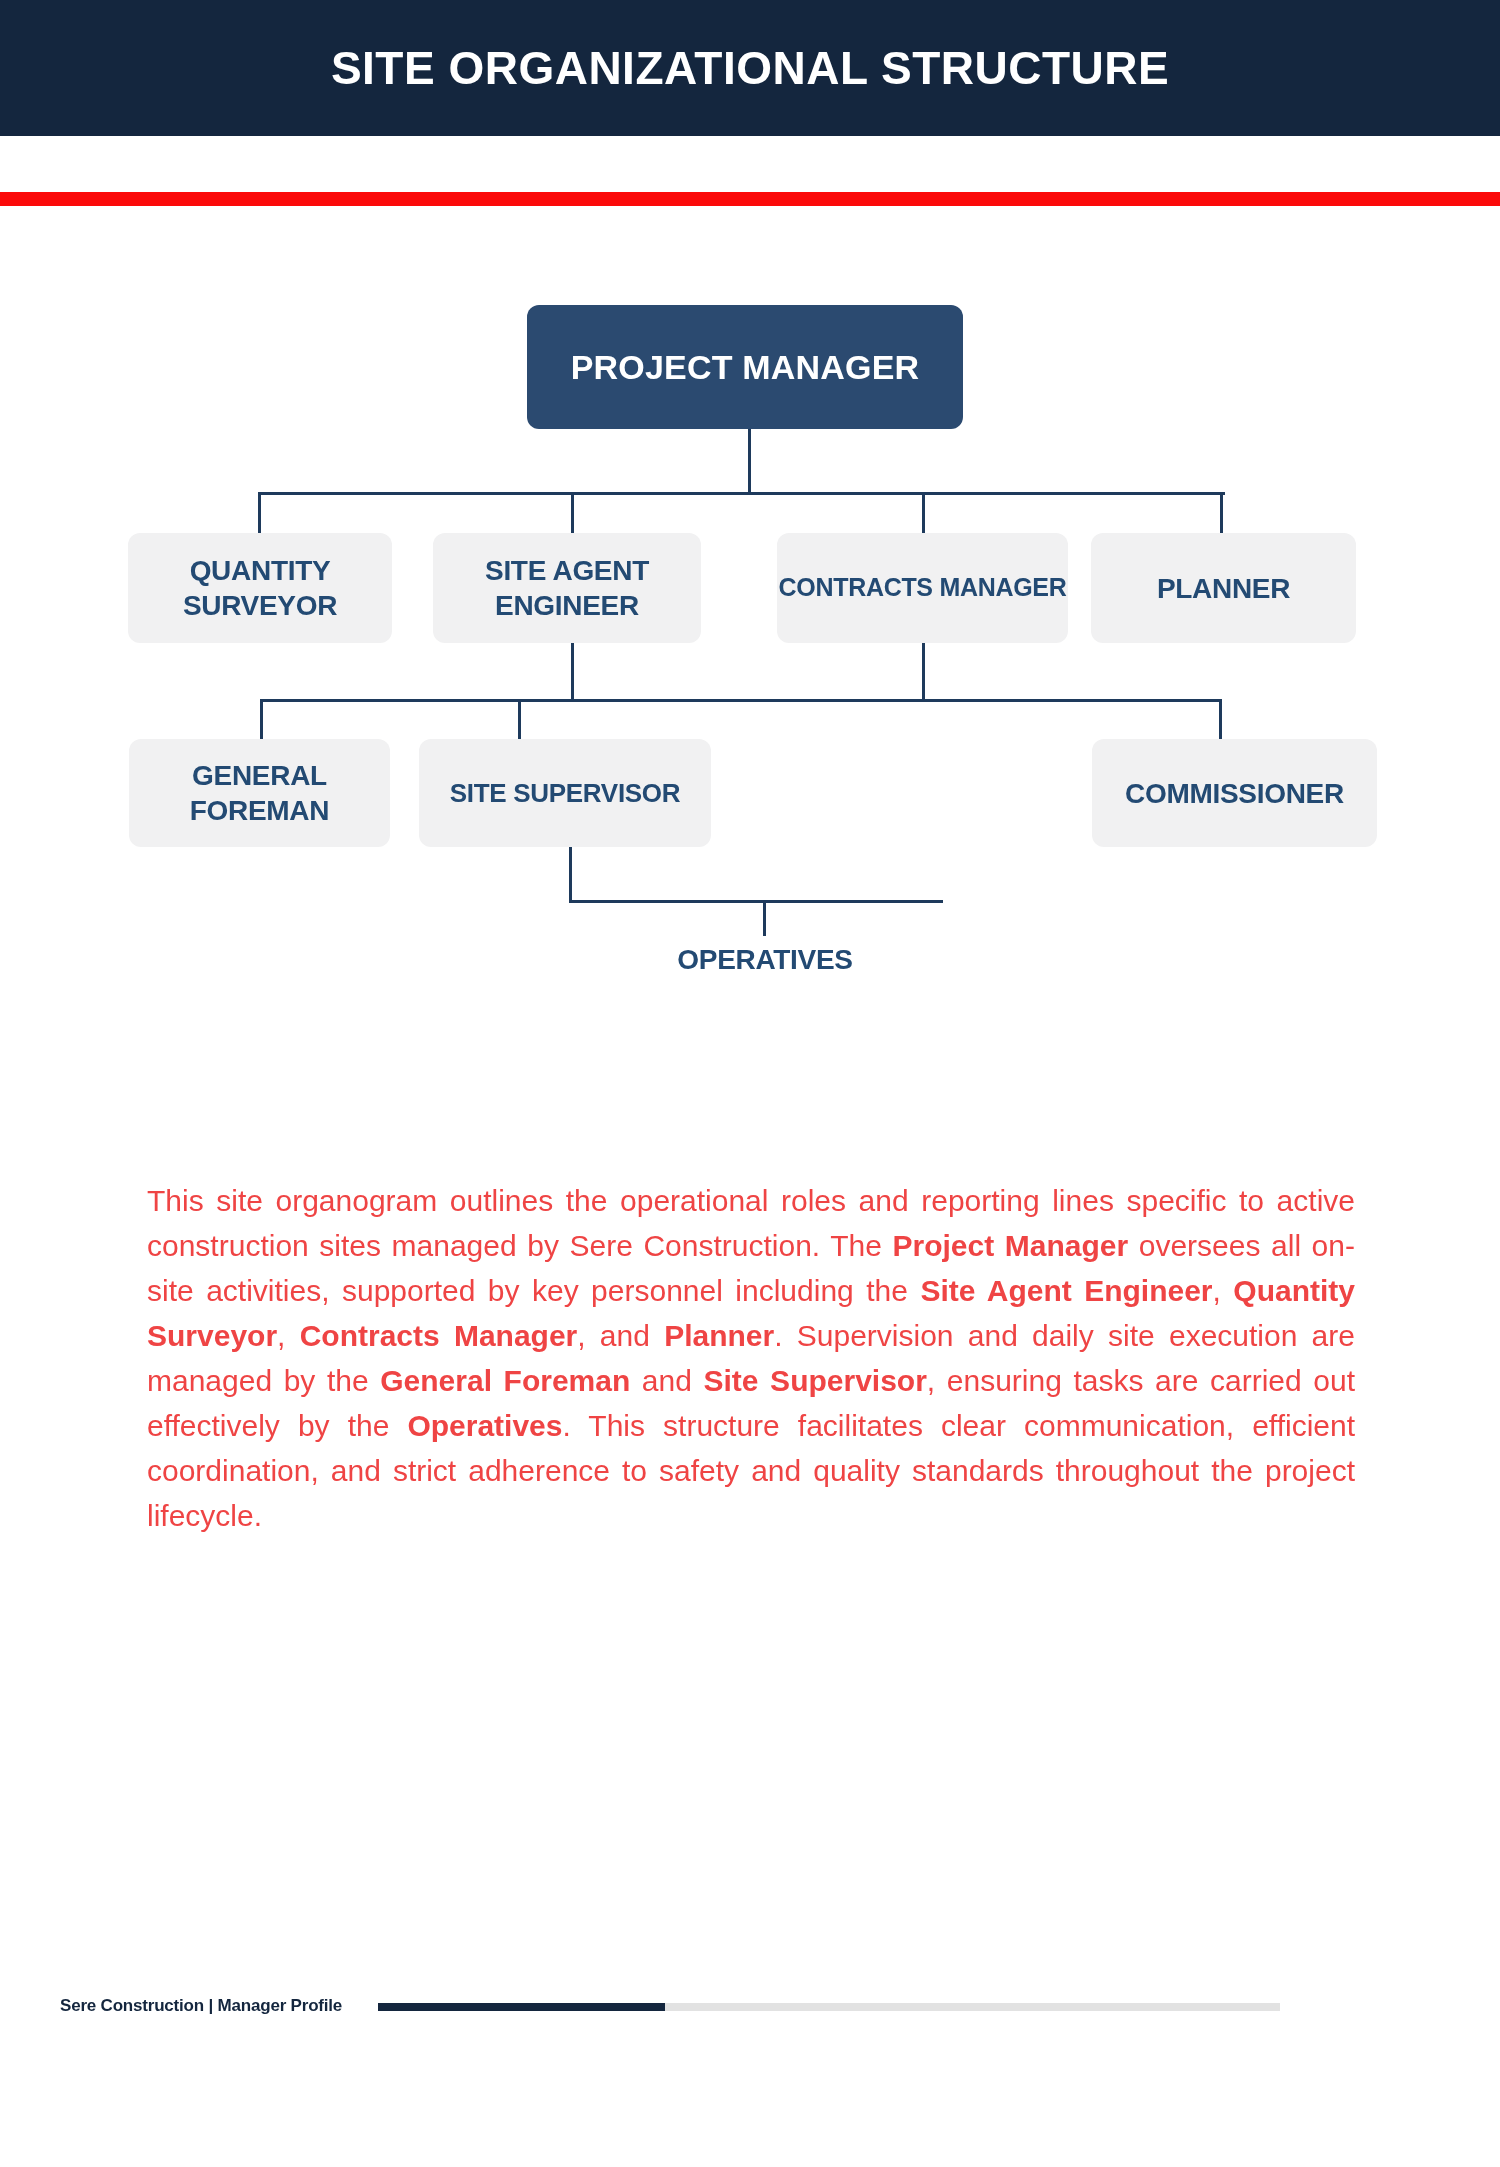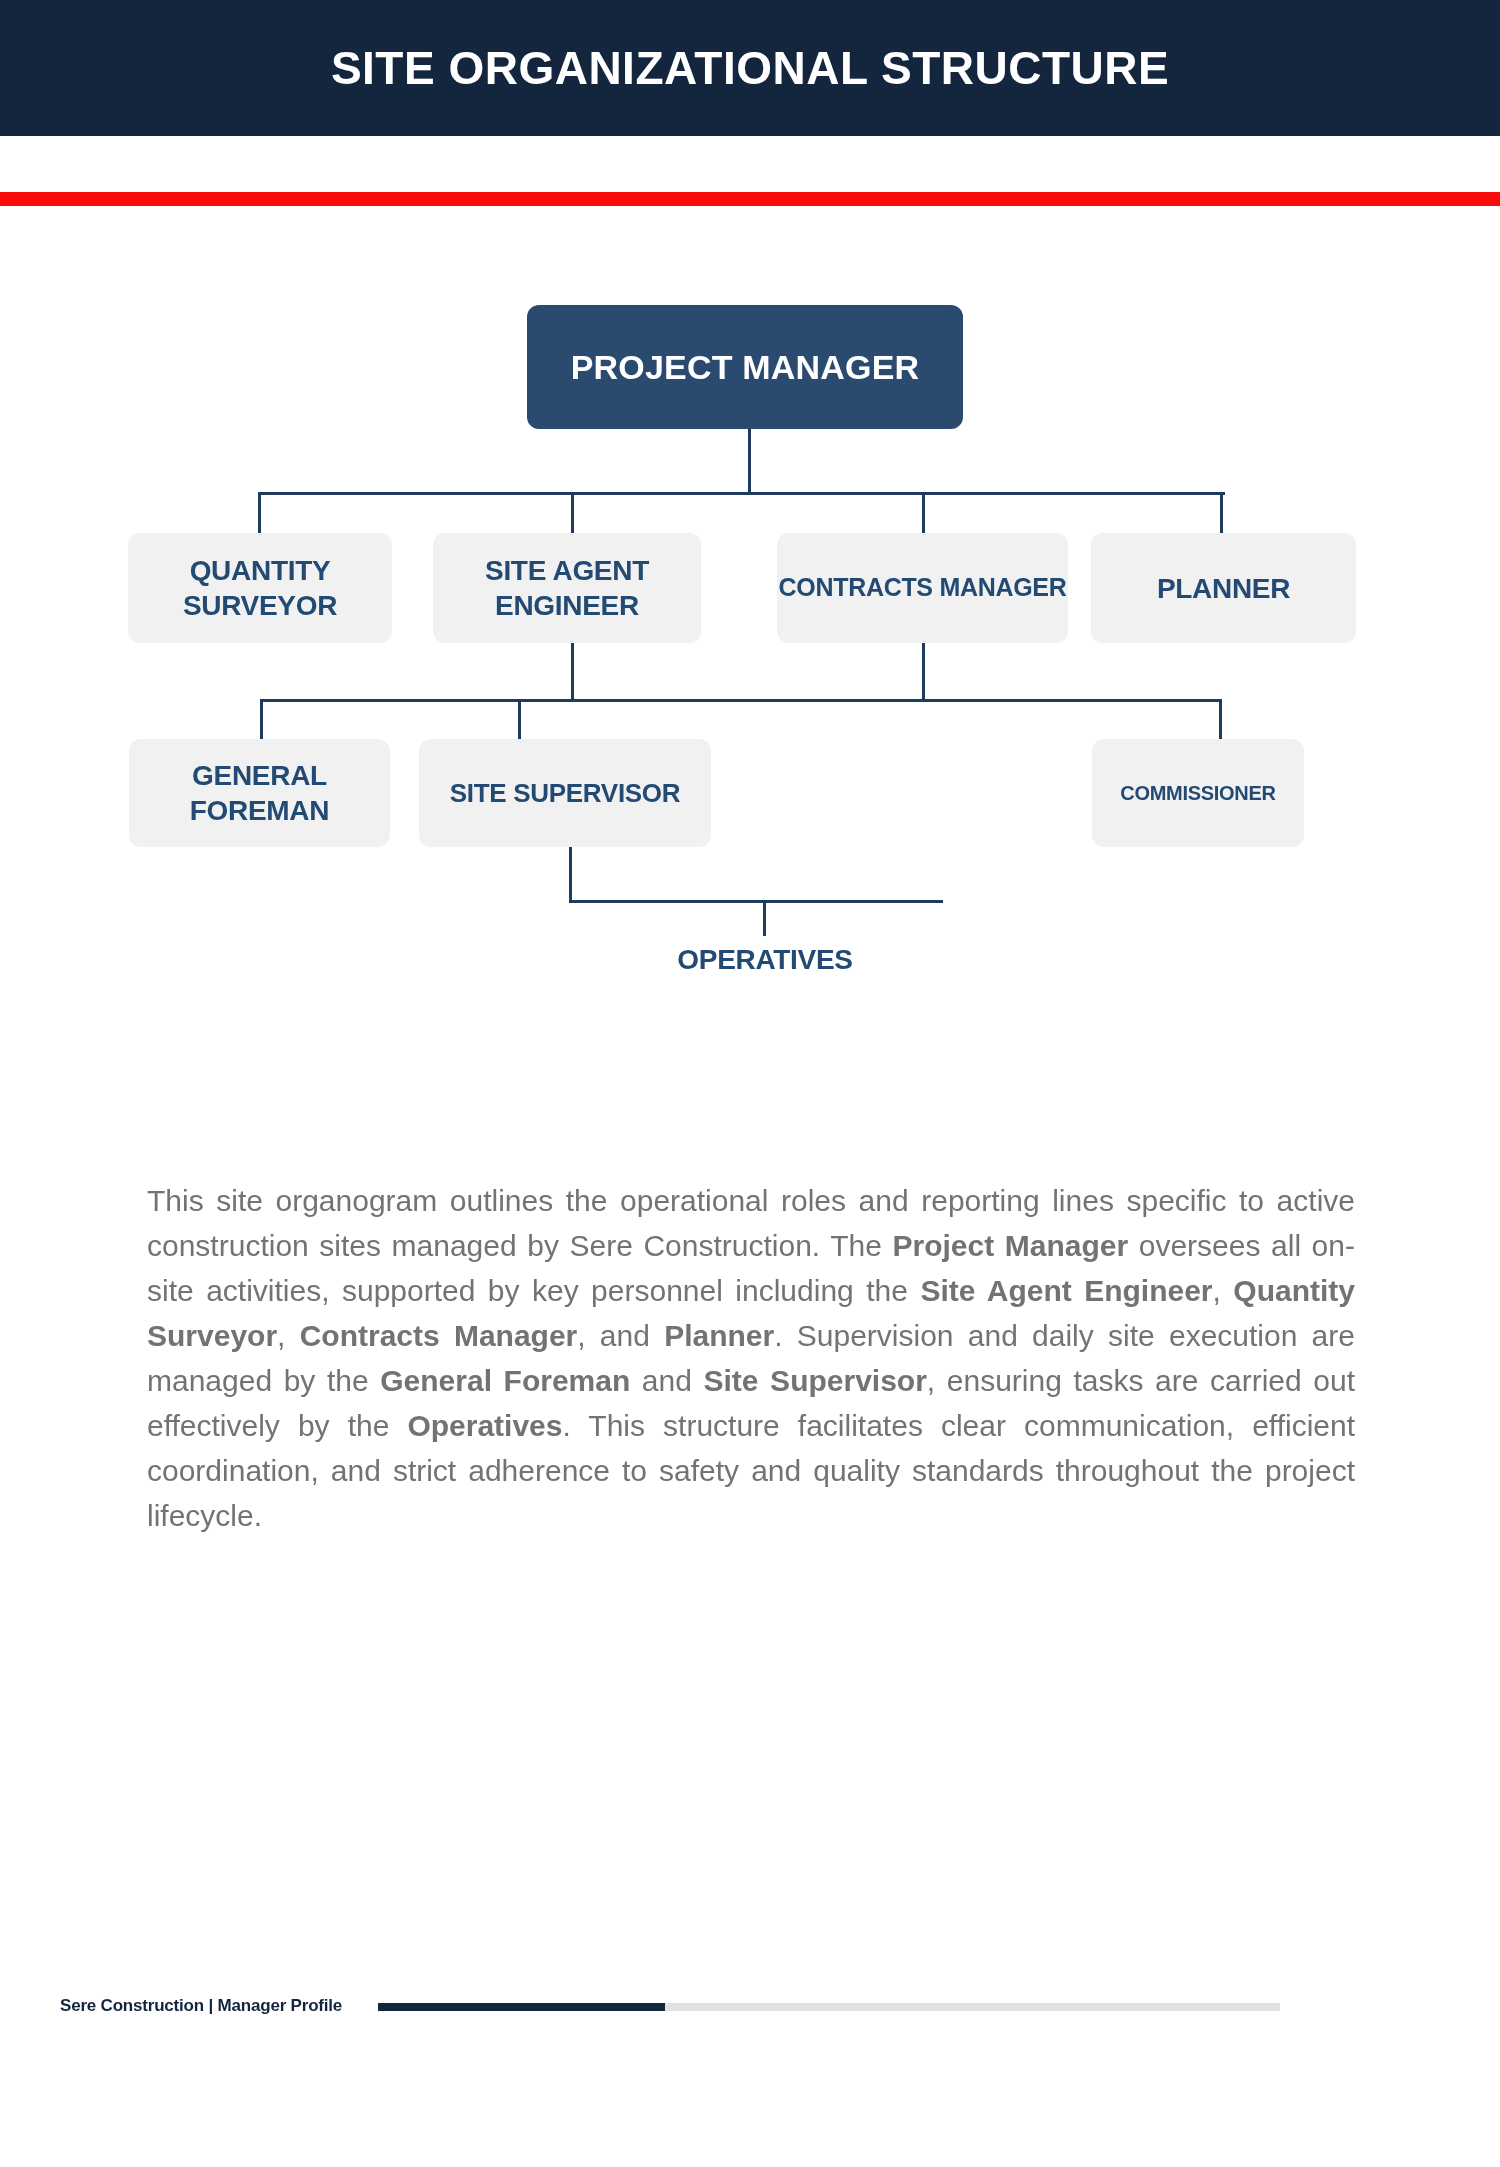--- a/index.html
+++ b/index.html
@@ -28,21 +28,21 @@
         text-align:center;font-weight:bold;color:var(--label);border-radius:12px;
         background:var(--box-gray);letter-spacing:-0.3px;line-height:1.25;}
   .node-pm{left:527px;top:99px;width:436px;height:124px;background:var(--box-navy);
            color:#ffffff;font-size:34px;letter-spacing:0.2px;}
   .node-qs{left:128px;top:327px;width:264px;height:110px;font-size:28px;}
   .node-sae{left:433px;top:327px;width:268px;height:110px;font-size:28px;}
   .node-cm{left:777px;top:327px;width:291px;height:110px;font-size:25px;}
   .node-pl{left:1091px;top:327px;width:265px;height:110px;font-size:28px;}
   .node-gf{left:129px;top:533px;width:261px;height:108px;font-size:28px;padding:0 40px;}
   .node-ss{left:419px;top:533px;width:292px;height:108px;font-size:26px;}
-  .node-comm{left:1092px;top:533px;width:212px;height:108px;font-size:20px;}
+  .node-comm{left:1092px;top:533px;width:285px;height:108px;font-size:28px;}
   .op-label{position:absolute;left:640px;top:738px;width:250px;text-align:center;
             font-weight:bold;color:var(--label);font-size:28px;letter-spacing:-0.3px;}
 
   .cl{position:absolute;background:var(--line);}
   
   .l-pm-v   {left:748px;top:223px;width:3px;height:65px;}
   .l-h1     {left:258px;top:286px;width:967px;height:3px;}
   .l-d-qs   {left:258px;top:286px;width:3px;height:41px;}
   .l-d-sae  {left:571px;top:286px;width:3px;height:41px;}
   .l-d-cm   {left:922px;top:286px;width:3px;height:41px;}
@@ -56,21 +56,21 @@
   .l-d-comm {left:1219px;top:493px;width:3px;height:40px;}
   
   .l-ss-v   {left:569px;top:641px;width:3px;height:55px;}
   .l-h3     {left:569px;top:694px;width:374px;height:3px;}
   .l-d-op   {left:763px;top:694px;width:3px;height:36px;}
 
   
   .section-heading{position:absolute;left:0;top:1082px;width:1500px;text-align:center;
                    color:var(--heading);font-weight:bold;font-size:37px;letter-spacing:-0.5px;}
   .body-text{position:absolute;left:147px;top:1178px;width:1208px;
-             font-size:30px;line-height:45px;color:#737373;text-align:justify;}
+             font-size:30px;line-height:45px;color:#ef4444;text-align:justify;}
   .body-text b{font-weight:bold;}
 
   
   .footer-text{position:absolute;left:60px;top:1996px;color:var(--navy);
                font-weight:bold;font-size:17px;letter-spacing:-0.2px;}
   .footer-bar-navy{position:absolute;left:378px;top:2003px;width:287px;height:8px;background:var(--navy);}
   .footer-bar-gray{position:absolute;left:665px;top:2003px;width:615px;height:8px;background:#E2E2E2;}
 </style>
 </head>
 <body>

